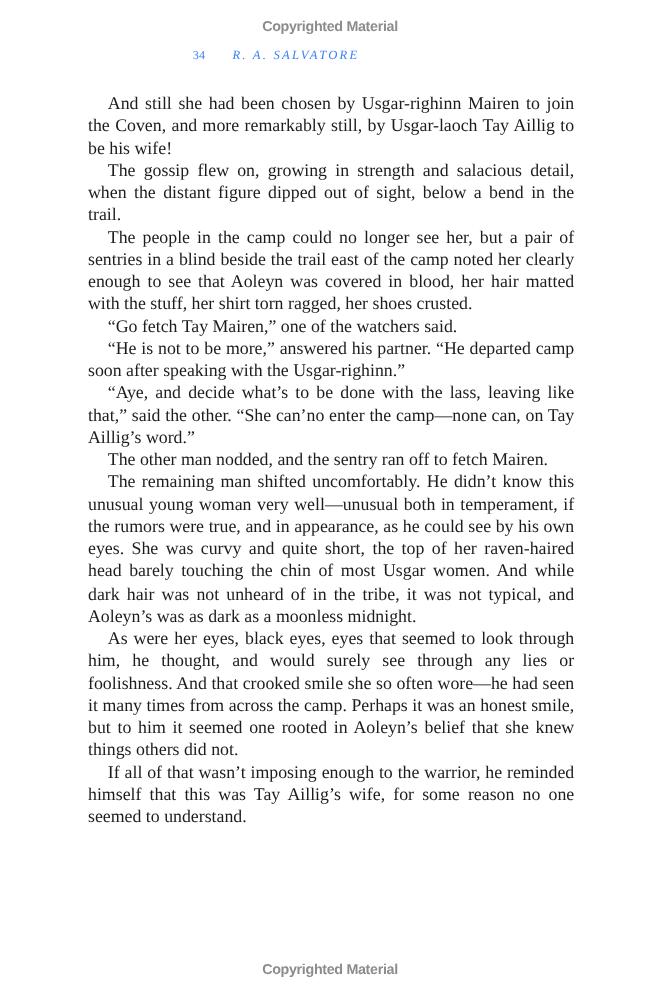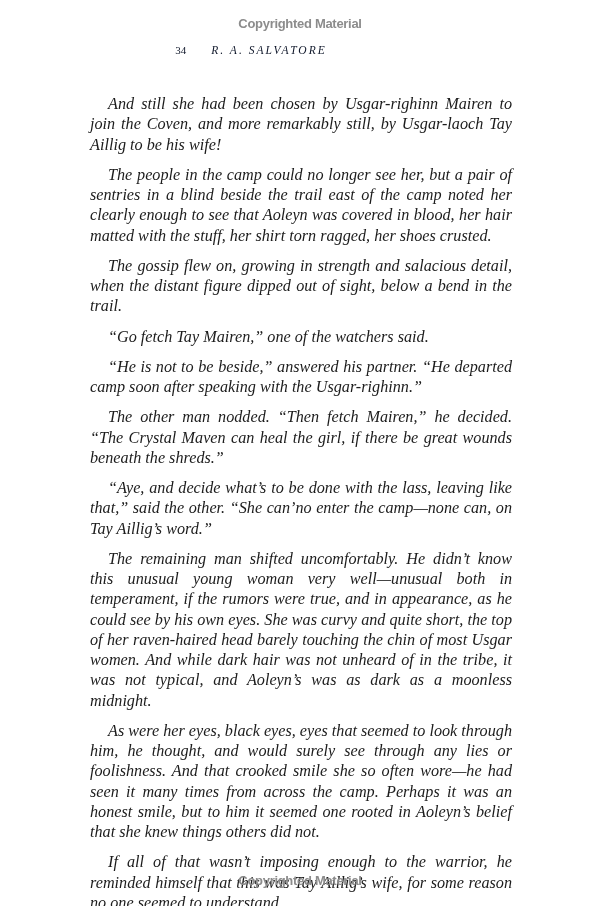--- a/index.html
+++ b/index.html
@@ -26,21 +26,21 @@
     }
     .watermark.top { top: 16px; }
     .watermark.bottom { top: 873px; }
     .running-head {
       position: absolute;
       top: 43px;
       left: 0;
       width: 502px;
       text-align: center;
       font-family: "Liberation Serif", serif;
-      color: #0f172a;
+      color: #3b82f6;
       font-size: 12px;
     }
     .running-head .folio {
       display: inline-block;
       margin-right: 22px;
       font-size: 11px;
     }
     .running-head .author {
       display: inline-block;
       font-style: italic;
@@ -52,42 +52,41 @@
       top: 84px;
       left: 80px;
       width: 442px;
       font-family: "Liberation Serif", serif;
       font-size: 16.2px;
       line-height: 20.25px;
       color: #1c1c1c;
       text-align: justify;
     }
     .body-text p {
-      margin: 10px;
+      margin: 0;
       text-indent: 18px;
-      font-style: italic;
     }
   </style>
 </head>
 <body>
 
 <div class="watermark top">Copyrighted Material</div>
 
 <div class="running-head">
   <span class="folio">34</span>
   <span class="author">R. A. SALVATORE</span>
 </div>
 
 <div class="body-text">
   <p>And still she had been chosen by Usgar-righinn Mairen to join the Coven, and more remarkably still, by Usgar-laoch Tay Aillig to be his wife!</p>
+  <p>The gossip flew on, growing in strength and salacious detail, when the distant figure dipped out of sight, below a bend in the trail.</p>
   <p>The people in the camp could no longer see her, but a pair of sentries in a blind beside the trail east of the camp noted her clearly enough to see that Aoleyn was covered in blood, her hair matted with the stuff, her shirt torn ragged, her shoes crusted.</p>
-  <p>The gossip flew on, growing in strength and salacious detail, when the distant figure dipped out of sight, below a bend in the trail.</p>
   <p>“Go fetch Tay Mairen,” one of the watchers said.</p>
-  <p>“He is not to be beside,” answered his partner. “He departed camp soon after speaking with the Usgar-righinn.”</p>
-  <p>The other man nodded. “Then fetch Mairen,” he decided. “The Crystal Maven can heal the girl, if there be great wounds beneath the shreds.”</p>
+  <p>“He is not to be more,” answered his partner. “He departed camp soon after speaking with the Usgar-righinn.”</p>
   <p>“Aye, and decide what’s to be done with the lass, leaving like that,” said the other. “She can’no enter the camp—none can, on Tay Aillig’s word.”</p>
+  <p>The other man nodded, and the sentry ran off to fetch Mairen.</p>
   <p>The remaining man shifted uncomfortably. He didn’t know this unusual young woman very well—unusual both in temperament, if the rumors were true, and in appearance, as he could see by his own eyes. She was curvy and quite short, the top of her raven-haired head barely touching the chin of most Usgar women. And while dark hair was not unheard of in the tribe, it was not typical, and Aoleyn’s was as dark as a moonless midnight.</p>
   <p>As were her eyes, black eyes, eyes that seemed to look through him, he thought, and would surely see through any lies or foolishness. And that crooked smile she so often wore—he had seen it many times from across the camp. Perhaps it was an honest smile, but to him it seemed one rooted in Aoleyn’s belief that she knew things others did not.</p>
   <p>If all of that wasn’t imposing enough to the warrior, he reminded himself that this was Tay Aillig’s wife, for some reason no one seemed to understand.</p>
 
 </div>
 
 <div class="watermark bottom">Copyrighted Material</div>
 
 </body></html>

